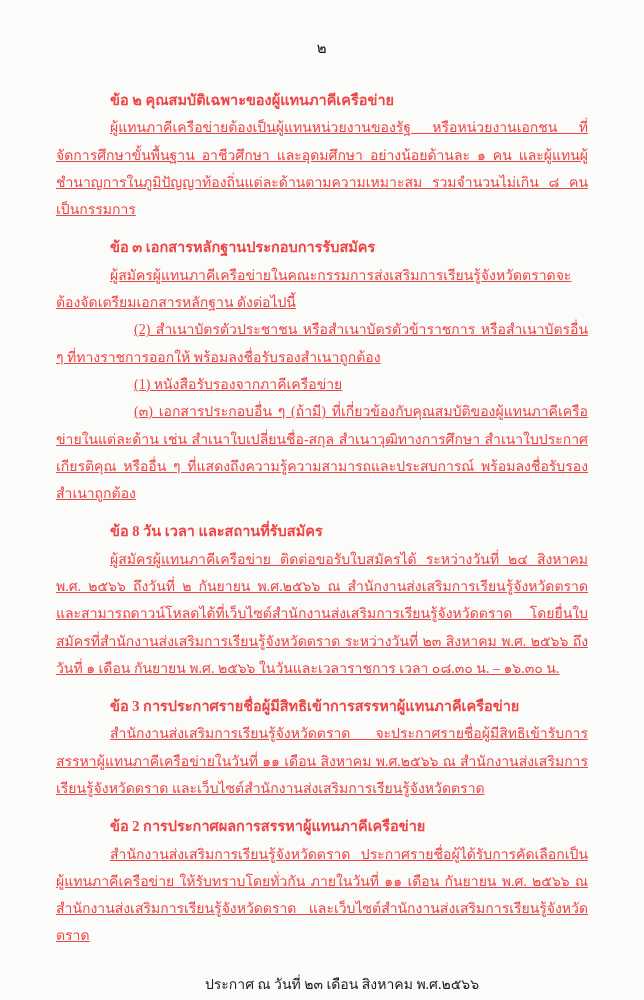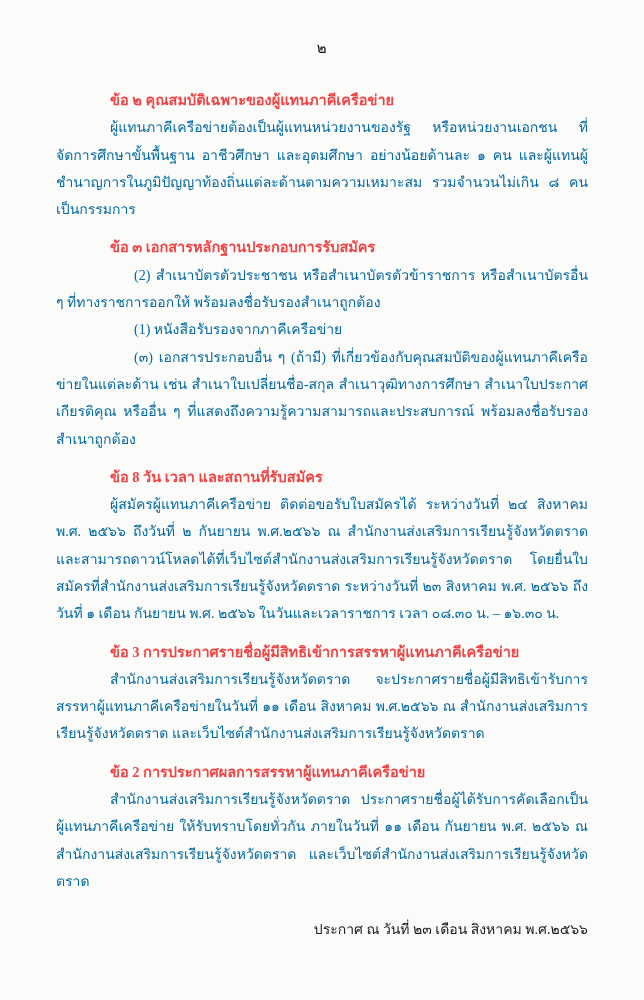--- a/index.html
+++ b/index.html
@@ -40,50 +40,52 @@
     text-indent: 54px;
     margin: 10px 0 0 0;
     color: #ef4444;
   }
   .para {
     font-size: 14px;
     line-height: 1.95;
     margin: 0;
     text-align: justify;
     text-justify: inter-word;
-    color: #0369a1;
+    color: #ef4444;
+    text-decoration: underline;
   }
   .indent-1 { text-indent: 54px; }
   .indent-2 { text-indent: 78px; }
   .sig-block {
     margin-top: 18px;
     text-align: center;
   }
   .announce-line {
     font-size: 14px;
     line-height: 1.9;
-    text-align: right;
+    text-align: center;
     margin: 22px 0 0 0;
     padding-left: 40px;
   }
 </style>
 </head>
 <body>
 
 <div class="page">
 
   <div class="page-number">๒</div>
 
   <div class="section">
     <p class="heading">ข้อ ๒  คุณสมบัติเฉพาะของผู้แทนภาคีเครือข่าย</p>
     <p class="para indent-1">ผู้แทนภาคีเครือข่ายต้องเป็นผู้แทนหน่วยงานของรัฐ หรือหน่วยงานเอกชน ที่จัดการศึกษาขั้นพื้นฐาน อาชีวศึกษา และอุดมศึกษา อย่างน้อยด้านละ ๑ คน และผู้แทนผู้ชำนาญการในภูมิปัญญาท้องถิ่นแต่ละด้านตามความเหมาะสม รวมจำนวนไม่เกิน ๘ คน เป็นกรรมการ</p>
   </div>
 
   <div class="section">
     <p class="heading">ข้อ ๓  เอกสารหลักฐานประกอบการรับสมัคร</p>
+    <p class="para indent-1">ผู้สมัครผู้แทนภาคีเครือข่ายในคณะกรรมการส่งเสริมการเรียนรู้จังหวัดตราดจะต้องจัดเตรียมเอกสารหลักฐาน ดังต่อไปนี้</p>
     <p class="para indent-2">(2) สำเนาบัตรตัวประชาชน หรือสำเนาบัตรตัวข้าราชการ หรือสำเนาบัตรอื่น ๆ ที่ทางราชการออกให้ พร้อมลงชื่อรับรองสำเนาถูกต้อง</p>
     <p class="para indent-2">(1) หนังสือรับรองจากภาคีเครือข่าย</p>
     <p class="para indent-2">(๓) เอกสารประกอบอื่น ๆ (ถ้ามี) ที่เกี่ยวข้องกับคุณสมบัติของผู้แทนภาคีเครือข่ายในแต่ละด้าน เช่น สำเนาใบเปลี่ยนชื่อ-สกุล สำเนาวุฒิทางการศึกษา สำเนาใบประกาศเกียรติคุณ หรืออื่น ๆ ที่แสดงถึงความรู้ความสามารถและประสบการณ์ พร้อมลงชื่อรับรองสำเนาถูกต้อง</p>
   </div>
 
   <div class="section">
     <p class="heading">ข้อ 8  วัน เวลา และสถานที่รับสมัคร</p>
     <p class="para indent-1">ผู้สมัครผู้แทนภาคีเครือข่าย ติดต่อขอรับใบสมัครได้ ระหว่างวันที่ ๒๔ สิงหาคม พ.ศ. ๒๕๖๖ ถึงวันที่ ๒ กันยายน พ.ศ.๒๕๖๖ ณ สำนักงานส่งเสริมการเรียนรู้จังหวัดตราด และสามารถดาวน์โหลดได้ที่เว็บไซต์สำนักงานส่งเสริมการเรียนรู้จังหวัดตราด โดยยื่นใบสมัครที่สำนักงานส่งเสริมการเรียนรู้จังหวัดตราด ระหว่างวันที่ ๒๓ สิงหาคม พ.ศ. ๒๕๖๖ ถึงวันที่ ๑ เดือน กันยายน พ.ศ. ๒๕๖๖ ในวันและเวลาราชการ เวลา ๐๘.๓๐ น. – ๑๖.๓๐ น.</p>
   </div>
 

